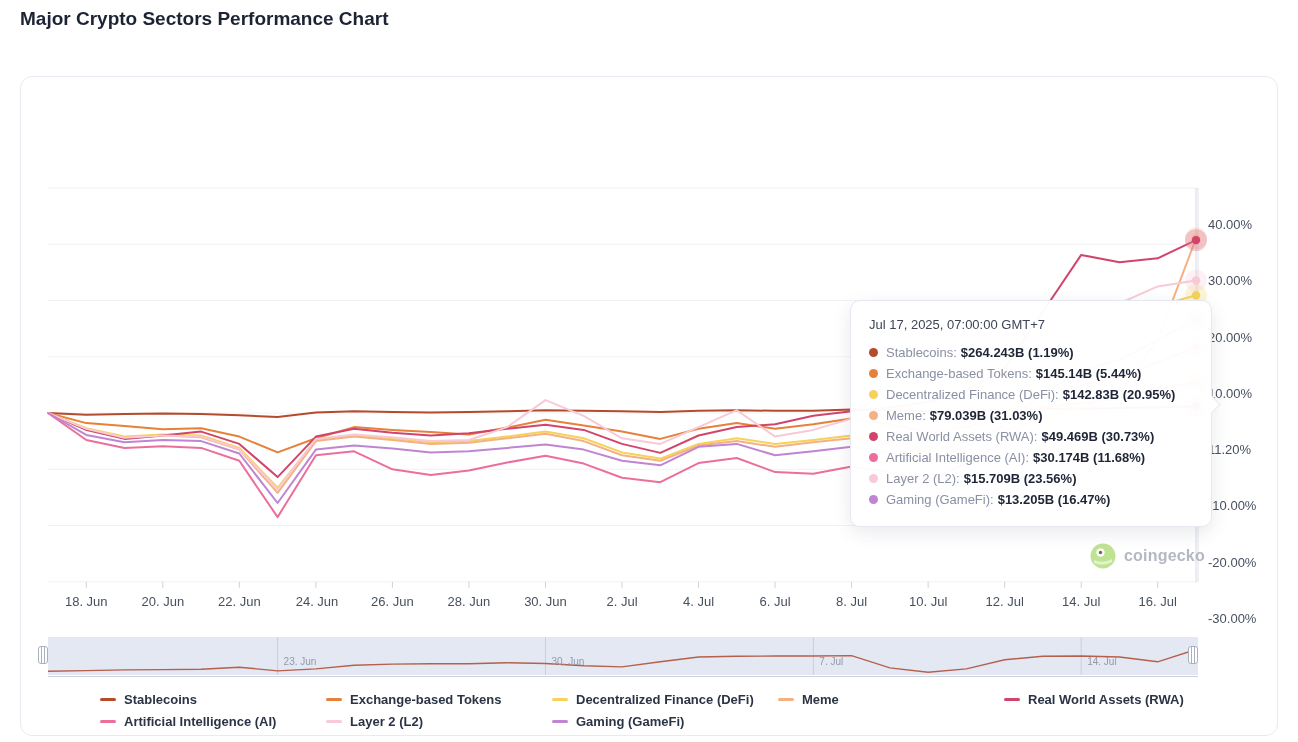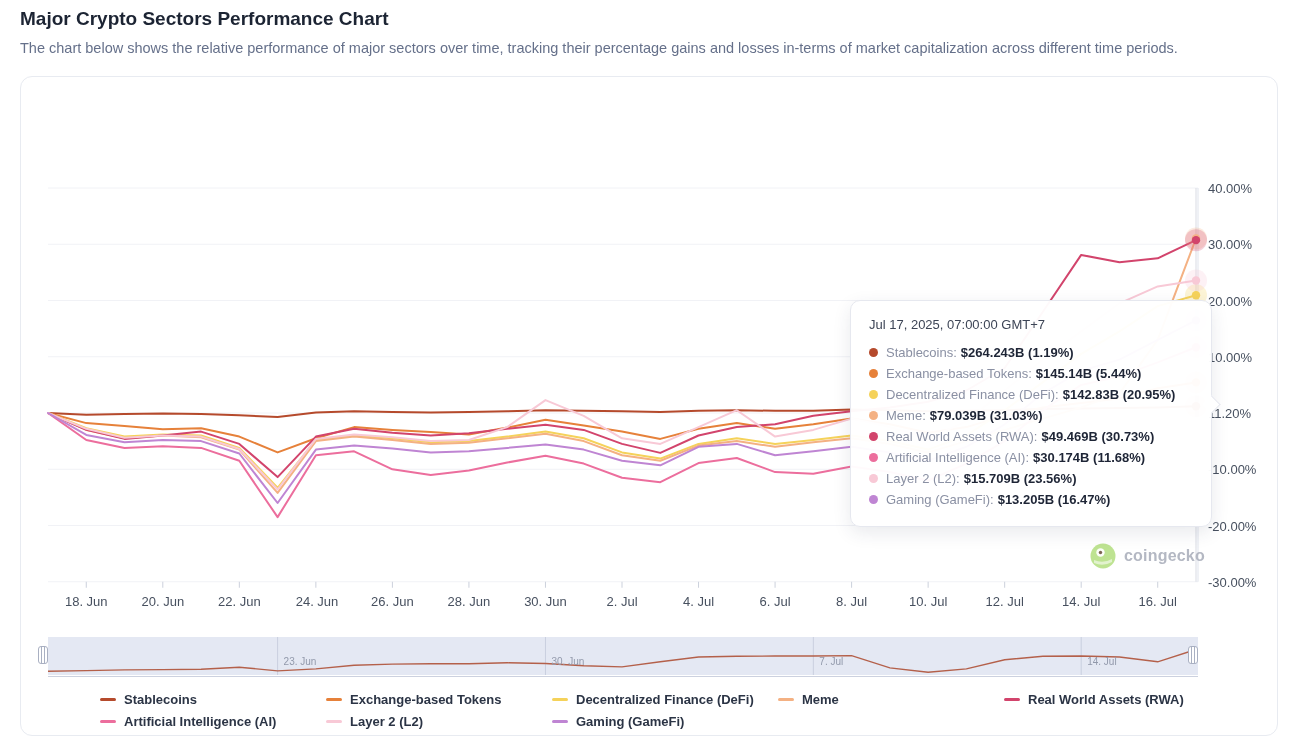--- a/index.html
+++ b/index.html
@@ -14,21 +14,21 @@
           background:#ffffff; border:1px solid #e8ebf1; border-radius:12px; }
 
   .range-selector { position:absolute; top:100px; right:30px; display:flex; align-items:center;
           background:#eef0f6; border-radius:9px; padding:4px; }
   .range-btn { border:none; background:transparent; cursor:pointer; padding:7px 13px; margin:0 1px;
           font-family:"Liberation Sans", sans-serif; font-size:13.5px; font-weight:700; color:#3d4656; border-radius:8px; }
   .range-btn.active { background:#ffffff; color:#1f2837; box-shadow:0 1px 3px rgba(30,40,70,.18); }
 
   #chart-svg { position:absolute; left:0; top:0; z-index:2; }
 
-  .y-label { position:absolute; left:1208px; width:70px; font-size:13px; color:#47505f; transform:translateY(-50%); z-index:3; }
+  .y-label { position:absolute; left:1208px; width:70px; font-size:13px; color:#47505f; transform:translateY(-50%); z-index:3;margin-top:36px; }
   .x-label { position:absolute; top:594px; width:70px; margin-left:-35px; text-align:center; font-size:13px; color:#47505f; z-index:3; }
   .nav-label { position:absolute; top:656px; font-size:10px; color:#9299ab; z-index:3;text-align:center; }
 
   .nav-handle { position:absolute; top:646px; width:10px; height:18px; background:#ffffff;
           border:1px solid #a9b0c2; border-radius:3px; z-index:4; cursor:ew-resize;
           background-image:linear-gradient(90deg, transparent 2px, #a9b0c2 2px, #a9b0c2 3px, transparent 3px, transparent 5px, #a9b0c2 5px, #a9b0c2 6px, transparent 6px); }
 
   .tooltip { position:absolute; left:850px; top:300px; width:362px; z-index:5;
           background:rgba(255,255,255,.97); border:1px solid #e6e8ef; border-radius:10px;
           box-shadow:0 6px 18px rgba(40,50,80,.10); padding:16px 18px 13px 18px; }
@@ -46,21 +46,20 @@
           display:grid; grid-template-columns:226px 226px 226px 226px 1fr; row-gap:7px; }
   .legend-item { display:flex; align-items:center; cursor:pointer; }
   .legend-marker { width:16px; height:3px; border-radius:2px; margin-right:8px; flex:0 0 auto; }
   .legend-label { font-size:13px; font-weight:700; color:#2b3445; }
 </style>
 </head>
 <body>
 
 <div id="page">
   <div class="page-title">Major Crypto Sectors Performance Chart</div>
-  <div class="page-subtitle">The chart below shows the relative performance of major sectors over time, tracking their percentage gains and losses in-terms of market capitalization across different time periods.</div>
 
   <div class="card"></div>
 
   <svg id="chart-svg" width="1298" height="742" viewBox="0 0 1298 742">
       <g>
         <line x1="48" x2="1198" y1="188" y2="188" stroke="#f1f2f6" stroke-width="1"></line>
         <line x1="48" x2="1198" y1="244.25" y2="244.25" stroke="#f1f2f6" stroke-width="1"></line>
         <line x1="48" x2="1198" y1="300.5" y2="300.5" stroke="#f1f2f6" stroke-width="1"></line>
         <line x1="48" x2="1198" y1="356.75" y2="356.75" stroke="#f1f2f6" stroke-width="1"></line>
         <line x1="48" x2="1198" y1="413" y2="413" stroke="#f1f2f6" stroke-width="1"></line>

